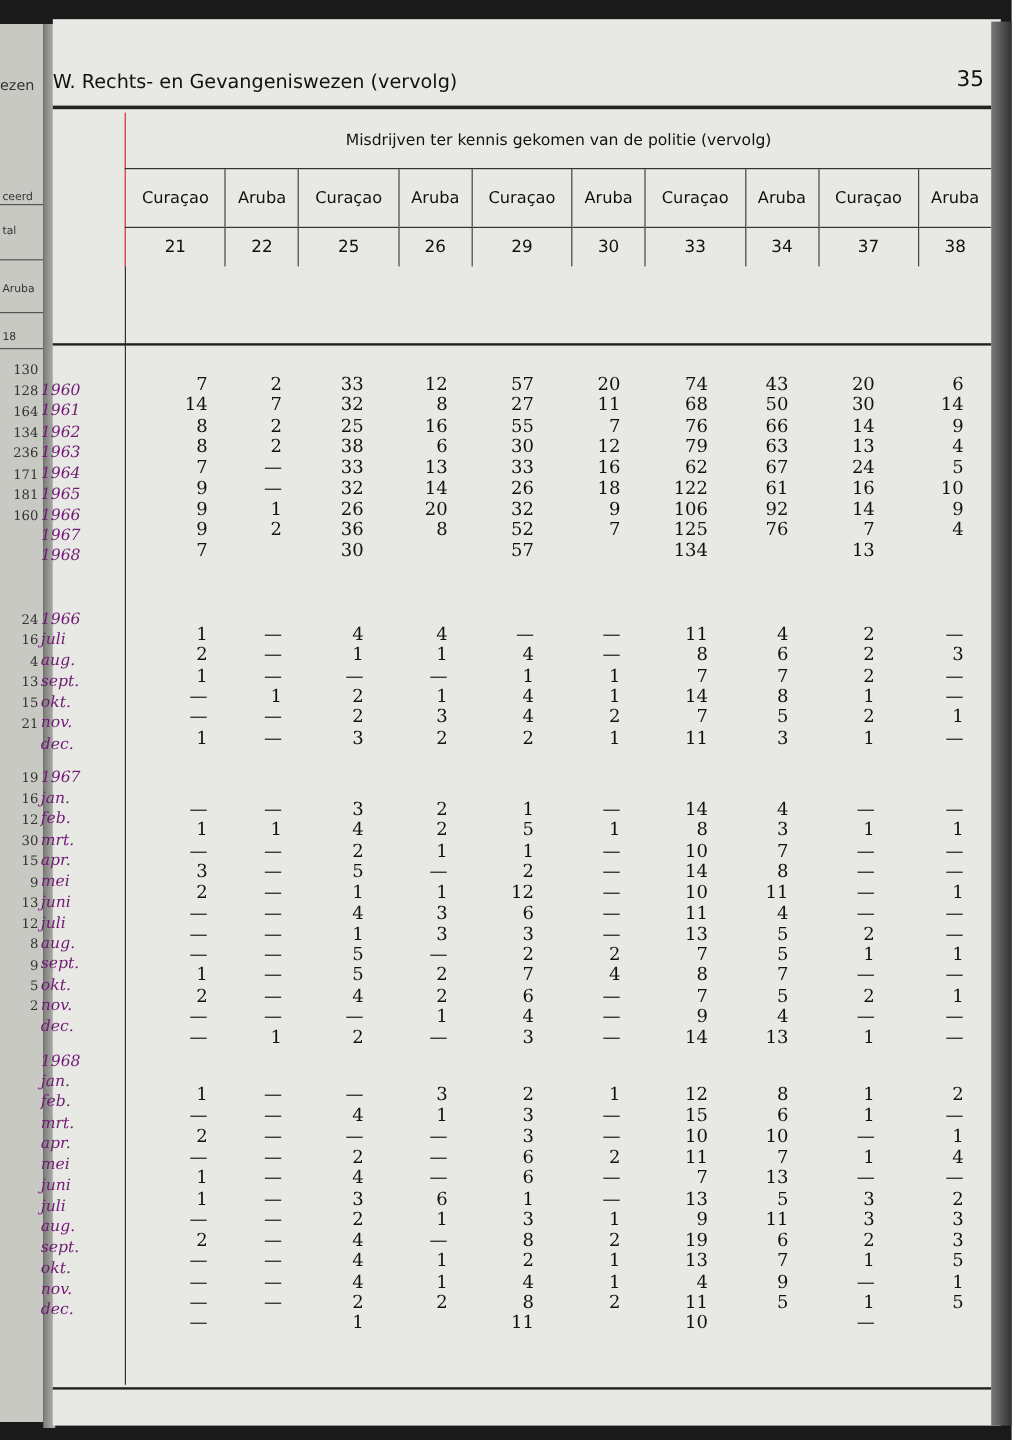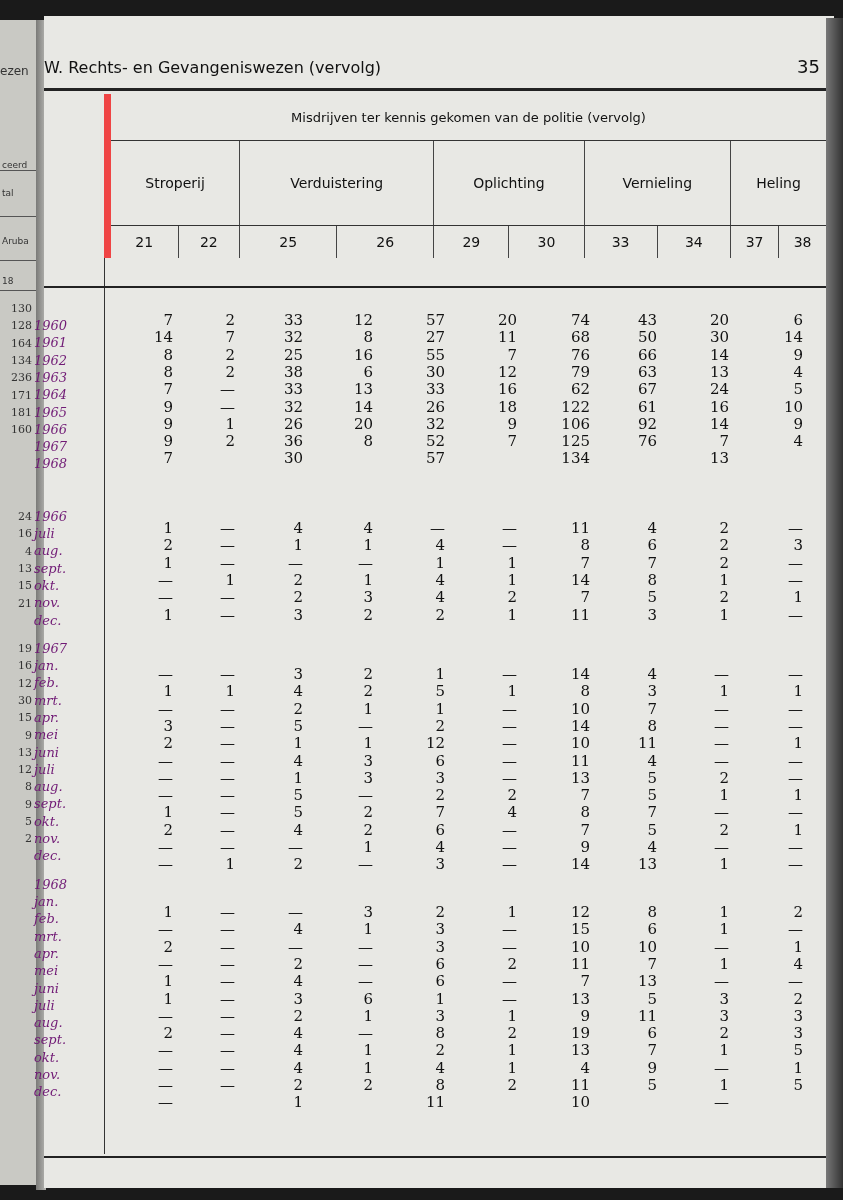--- a/index.html
+++ b/index.html
@@ -13,21 +13,21 @@
   .page { position: absolute; left: 44px; top: 16px; width: 790px; height: 1172px; background: #e8e8e4; }
   .right-edge { position: absolute; left: 826px; top: 18px; width: 17px; height: 1170px; background: linear-gradient(to right, #777, #333); }
 
   .hdr { position: absolute; left: 0; top: 38px; width: 780px; height: 30px; }
   .hdr .title { position: absolute; left: 0; top: 4px; font-family: "DejaVu Sans", sans-serif; font-size: 16px; color: #111; }
   .hdr .pnum { position: absolute; right: 4px; top: 2px; font-family: "DejaVu Sans", sans-serif; font-size: 18px; font-weight: normal; color: #111; }
   .rule-thick { position: absolute; left: 0; width: 782px; height: 3px; background: #222; }
 
   table.grid { position: absolute; left: 60px; top: 78px; width: 722px; border-collapse: collapse; font-family: "DejaVu Sans", sans-serif; color: #111; }
   table.grid td { text-align: center; border-left: 1px solid #444; }
-  table.grid tr td:first-child { border-left: 7px solid #ef4444; }
+  table.grid tr td:first-child { border-left: 1px solid #ef4444; }
   .sup td { height: 44px; font-size: 13px; border-bottom: 1.5px solid #333; }
   .cat td { height: 82px; font-size: 14px; border-bottom: 1.5px solid #333; }
   .isl td { height: 46px; font-size: 13.5px; border-bottom: 1.5px solid #333; }
   .cn td { height: 30px; font-size: 14px; }
 
   .stub-vline { position: absolute; left: 60px; top: 78px; width: 1px; height: 1060px; background: #333; }
   .body-rule { position: absolute; left: 0; top: 270px; width: 782px; height: 2px; background: #222; }
   .bottom-rule { position: absolute; left: 0; top: 1140px; width: 782px; height: 2px; background: #222; }
 
   .rows { position: absolute; left: 0; top: 0; }
@@ -86,26 +86,31 @@
   </div>
   <div class="rule-thick" style="top:72px"></div>
 
   <div class="stub-vline"></div>
 
   <table class="grid">
     <tbody>
         <tr class="sup">
       <td colspan="10">Misdrijven ter kennis gekomen van de politie (vervolg)</td>
     </tr>
-    <tr class="cat">
-      <td colspan="2">Stroperij</td>
-      <td colspan="2">Verduistering</td>
-      <td colspan="2">Oplichting</td>
-      <td colspan="2">Vernieling</td>
-      <td colspan="2">Heling</td>
+    <tr class="isl">
+      <td>Curaçao</td>
+      <td>Aruba</td>
+      <td>Curaçao</td>
+      <td>Aruba</td>
+      <td>Curaçao</td>
+      <td>Aruba</td>
+      <td>Curaçao</td>
+      <td>Aruba</td>
+      <td>Curaçao</td>
+      <td>Aruba</td>
     </tr>
     <tr class="cn">
       <td>21</td>
       <td>22</td>
       <td>25</td>
       <td>26</td>
       <td>29</td>
       <td>30</td>
       <td>33</td>
       <td>34</td>

